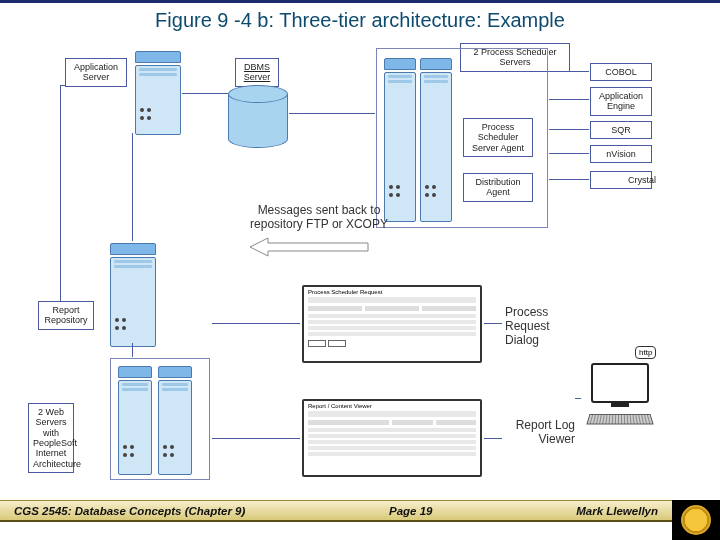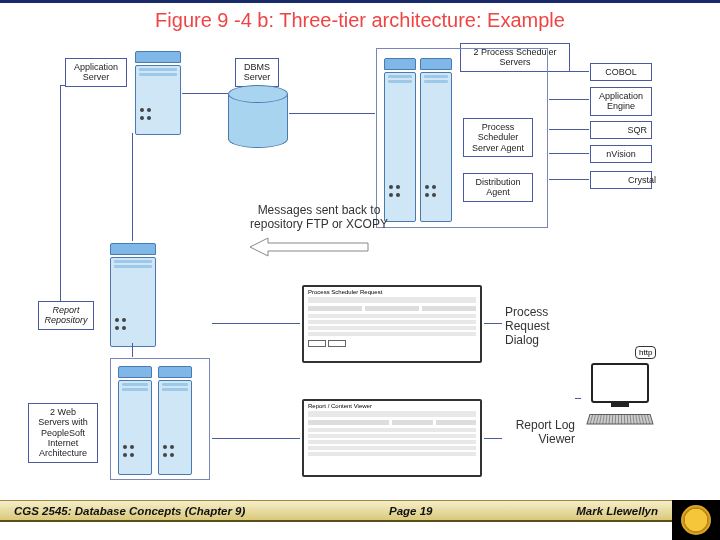--- a/index.html
+++ b/index.html
@@ -2,21 +2,21 @@
 <html><head>
 <meta charset="utf-8">
 <style>
   * { box-sizing: border-box; margin: 0; padding: 0; }
   html, body { width: 720px; height: 540px; font-family: Arial, sans-serif; background: #fff; }
   .slide {
     width: 720px; height: 540px; position: relative;
     border-top: 3px solid #1a2b6b;
   }
   .title {
-    text-align: center; color: #ef4444; font-size: 20px;
+    text-align: center; color: #0c4a6e; font-size: 20px;
     padding: 6px 0 4px 0; font-weight: normal;
   }
   .diagram {
     position: absolute; left: 0; top: 40px; width: 720px; height: 450px;
   }
   .box {
     position: absolute; background: #fff; border: 1px solid #4a5aa0;
     font-size: 9px; color: #222; padding: 3px 4px; text-align: center;
     line-height: 1.15;
   }
@@ -105,21 +105,21 @@
             <span class="led"></span>
             <span class="led"></span>
           </div>
         <div class="server-leds">
             <span class="led"></span>
             <span class="led"></span>
           </div>
       </div>
     </div>
 
-    <div class="box" style="left:235px; top:15px; width:44px;">DBMS<br>Server</div>
+    <div class="box" style="left:235px; top:15px; width:44px;text-decoration:underline;">DBMS<br>Server</div>
     <div class="cylinder" style="left:228px; top:42px;">
       <div class="cyl-body"></div>
         <div class="cyl-top"></div>
     </div>
 
     <div class="box" style="left:460px; top:0px; width:110px;">2 Process Scheduler<br>Servers</div>
     <div class="group" style="left:376px; top:5px; width:172px; height:180px;"></div>
     <div class="server" style="left:384px; top:15px; width:32px;">
       <div class="server-top" style="width:32px;"></div>
       <div class="server-body" style="width:32px; height:150px;">
@@ -148,21 +148,21 @@
             <span class="led"></span>
             <span class="led"></span>
           </div>
       </div>
     </div>
     <div class="box" style="left:463px; top:75px; width:70px;">Process<br>Scheduler<br>Server Agent</div>
     <div class="box" style="left:463px; top:130px; width:70px;">Distribution<br>Agent</div>
 
     <div class="box" style="left:590px; top:20px; width:62px;">COBOL</div>
     <div class="box" style="left:590px; top:44px; width:62px;">Application<br>Engine</div>
-    <div class="box" style="left:590px; top:78px; width:62px;text-align:right;">SQR</div>
+    <div class="box" style="left:590px; top:78px; width:62px;">SQR</div>
     <div class="box" style="left:590px; top:102px; width:62px;">nVision</div>
     <div class="box" style="left:590px; top:128px; width:62px;padding-left:37px;">Crystal</div>
 
     <div class="arrow" style="left:182px; top:50px; width:46px;"></div>
     <div class="arrow" style="left:289px; top:70px; width:86px;"></div>
     <div class="arrow" style="left:549px; top:28px; width:40px;"></div>
     <div class="arrow" style="left:549px; top:56px; width:40px;"></div>
     <div class="arrow" style="left:549px; top:86px; width:40px;"></div>
     <div class="arrow" style="left:549px; top:110px; width:40px;"></div>
     <div class="arrow" style="left:549px; top:136px; width:40px;"></div>
@@ -182,21 +182,21 @@
         <div class="server-leds" style="margin-top:48px;">
             <span class="led"></span>
             <span class="led"></span>
           </div>
         <div class="server-leds">
             <span class="led"></span>
             <span class="led"></span>
           </div>
       </div>
     </div>
-    <div class="box" style="left:38px; top:258px; width:56px;font-style:italic;">Report<br>Repository</div>
+    <div class="box" style="left:38px; top:258px; width:56px;">Report<br>Repository</div>
 
     <div class="group" style="left:110px; top:315px; width:100px; height:122px;"></div>
     <div class="server" style="left:118px; top:323px; width:34px;">
       <div class="server-top" style="width:34px;"></div>
       <div class="server-body" style="width:34px; height:95px;">
         <div class="server-slot"></div>
           <div class="server-slot"></div>
         <div class="server-leds" style="margin-top:52px;">
             <span class="led"></span>
             <span class="led"></span>
@@ -215,21 +215,21 @@
         <div class="server-leds" style="margin-top:52px;">
             <span class="led"></span>
             <span class="led"></span>
           </div>
         <div class="server-leds">
             <span class="led"></span>
             <span class="led"></span>
           </div>
       </div>
     </div>
-    <div class="box" style="left:28px; top:360px; width:70px;">2 Web<br>Servers with<br>PeopleSoft<br>Internet<br>Architecture</div>
+    <div class="box" style="left:28px; top:360px; width:46px;">2 Web<br>Servers with<br>PeopleSoft<br>Internet<br>Architecture</div>
 
     <div class="arrow arrow-v" style="left:60px; top:42px; height:216px;"></div>
     <div class="arrow" style="left:60px; top:42px; width:6px;"></div>
     <div class="arrow arrow-v" style="left:132px; top:90px; height:108px;"></div>
     <div class="arrow arrow-v" style="left:132px; top:300px; height:14px;"></div>
 
     <div class="dialog" style="left:302px; top:242px; width:180px; height:78px;">
       <div style="font-size:6px; padding:2px 4px 0;">Process Scheduler Request</div>
       <div class="dialog-row"></div>
       <div style="display:flex; gap:3px; padding:1px 4px;">

